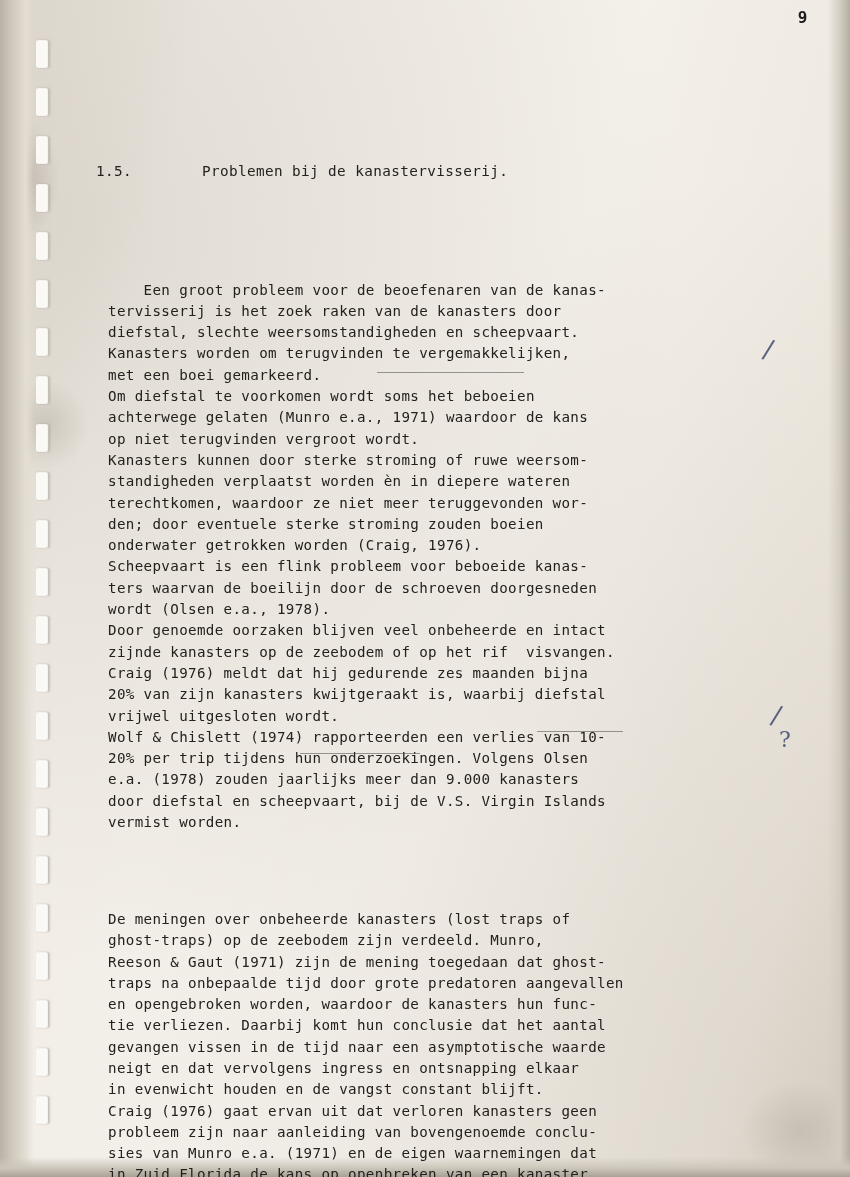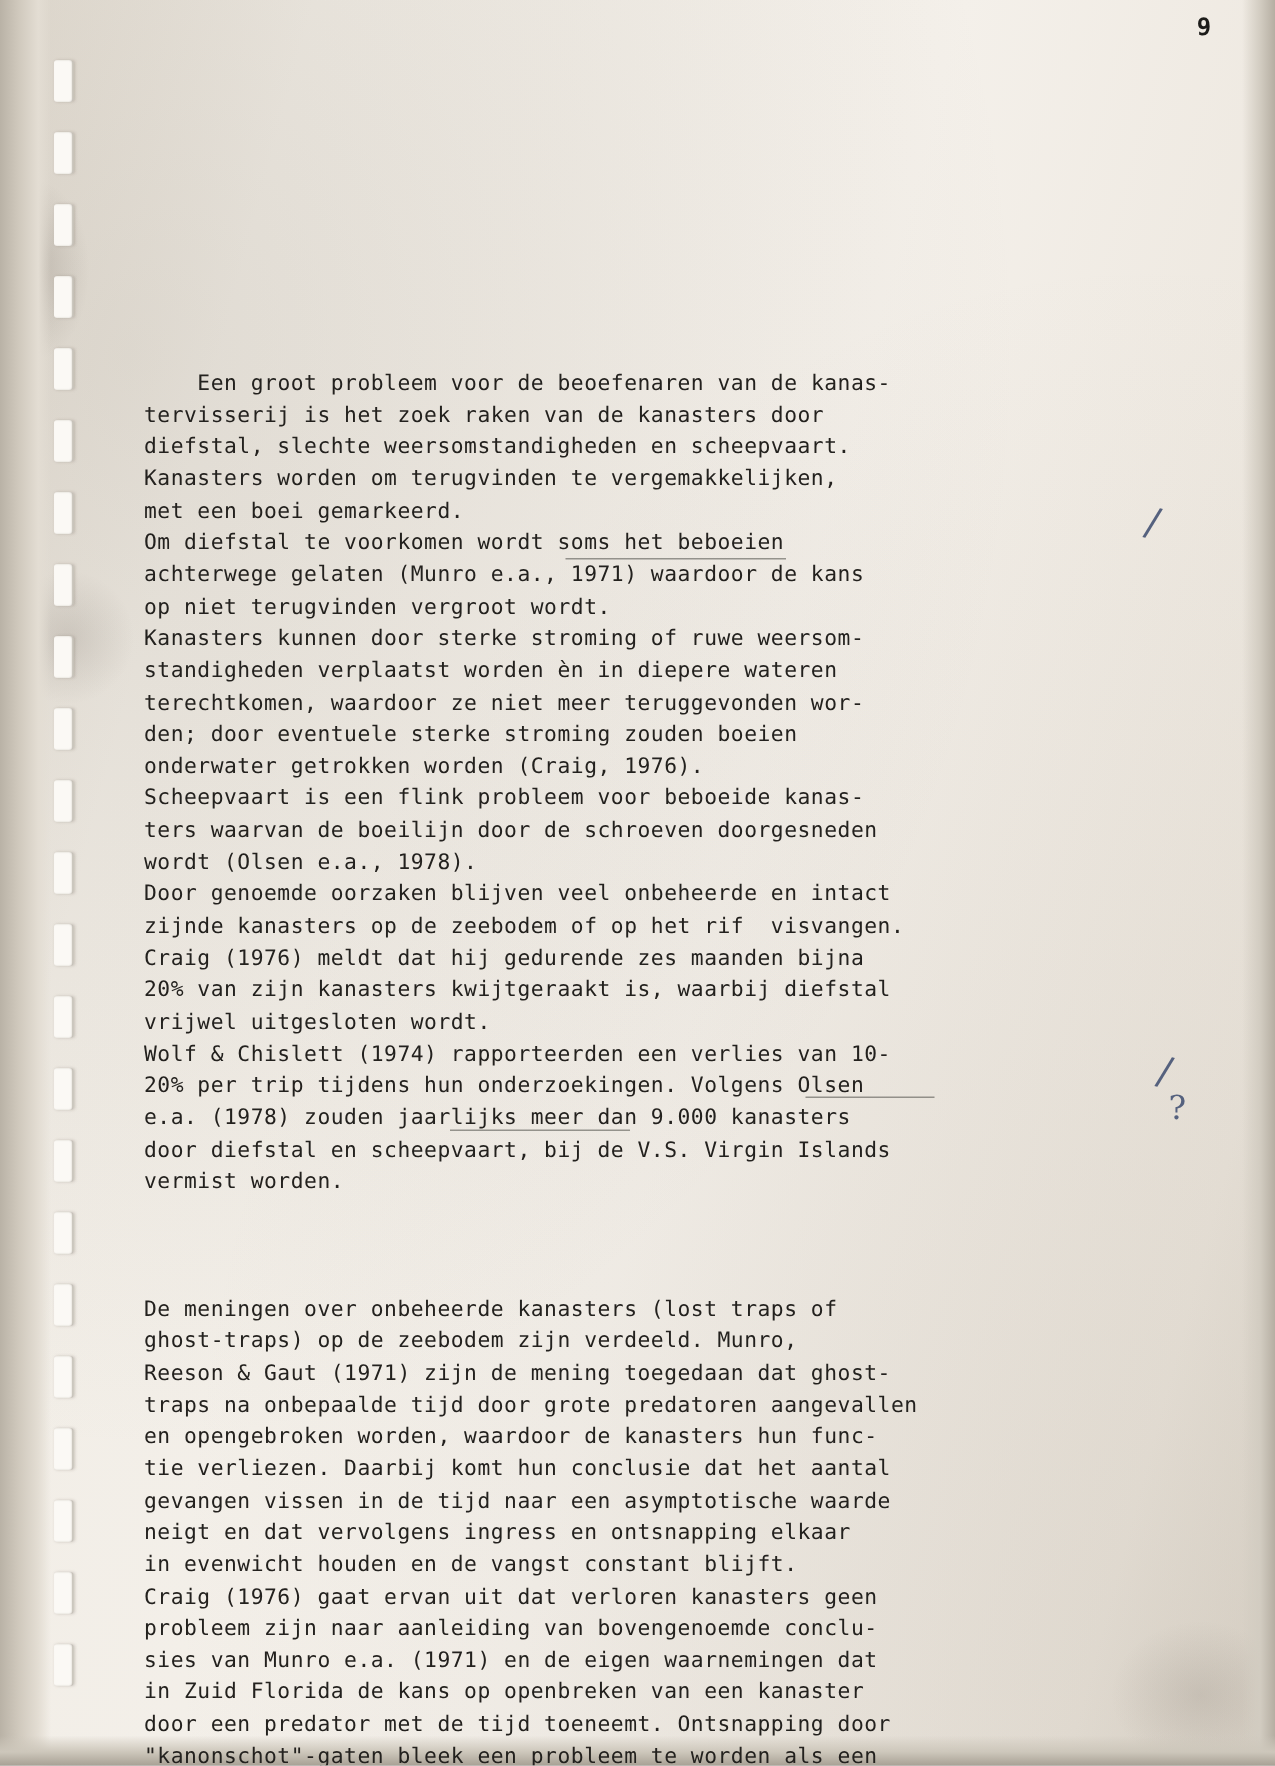--- a/index.html
+++ b/index.html
@@ -106,21 +106,21 @@
   .gap-1 { height: 23px; }
   .gap-2 { height: 20px; }
   .body {
     margin-top: 0;
     font-size: 14.2px;
     line-height: 21.3px;
     color: #23211e;
     letter-spacing: 0.35px;
     white-space: pre-wrap;
   }
-  .para { margin: 0; }
+  .para { margin: 12px; }
   .para + .para { margin-top: 21px; }
   
   .pen {
     position: absolute;
     color: #3b4a6b;
     font-family: "DejaVu Serif", serif;
     pointer-events: none;
   }
   .pen-slash-1 {
     left: 764px; top: 334px;
@@ -189,20 +189,24 @@
     <div class="hole" style="top:864px"></div>
     <div class="hole" style="top:912px"></div>
     <div class="hole" style="top:960px"></div>
     <div class="hole" style="top:1008px"></div>
     <div class="hole" style="top:1056px"></div>
   </div>
 
   <div class="page-number">9</div>
 
   <div class="content">
+    <div class="heading-row">
+      <span class="heading-num">1.5.</span>
+      <span class="heading-text">Problemen bij de kanastervisserij.</span>
+    </div>
     <div class="gap-1"></div>
     <div class="gap-2"></div>
     <div class="body">
       <p class="para">    Een groot probleem voor de beoefenaren van de kanas-
 tervisserij is het zoek raken van de kanasters door
 diefstal, slechte weersomstandigheden en scheepvaart.
 Kanasters worden om terugvinden te vergemakkelijken,
 met een boei gemarkeerd.
 Om diefstal te voorkomen wordt soms het beboeien
 achterwege gelaten (Munro e.a., 1971) waardoor de kans

